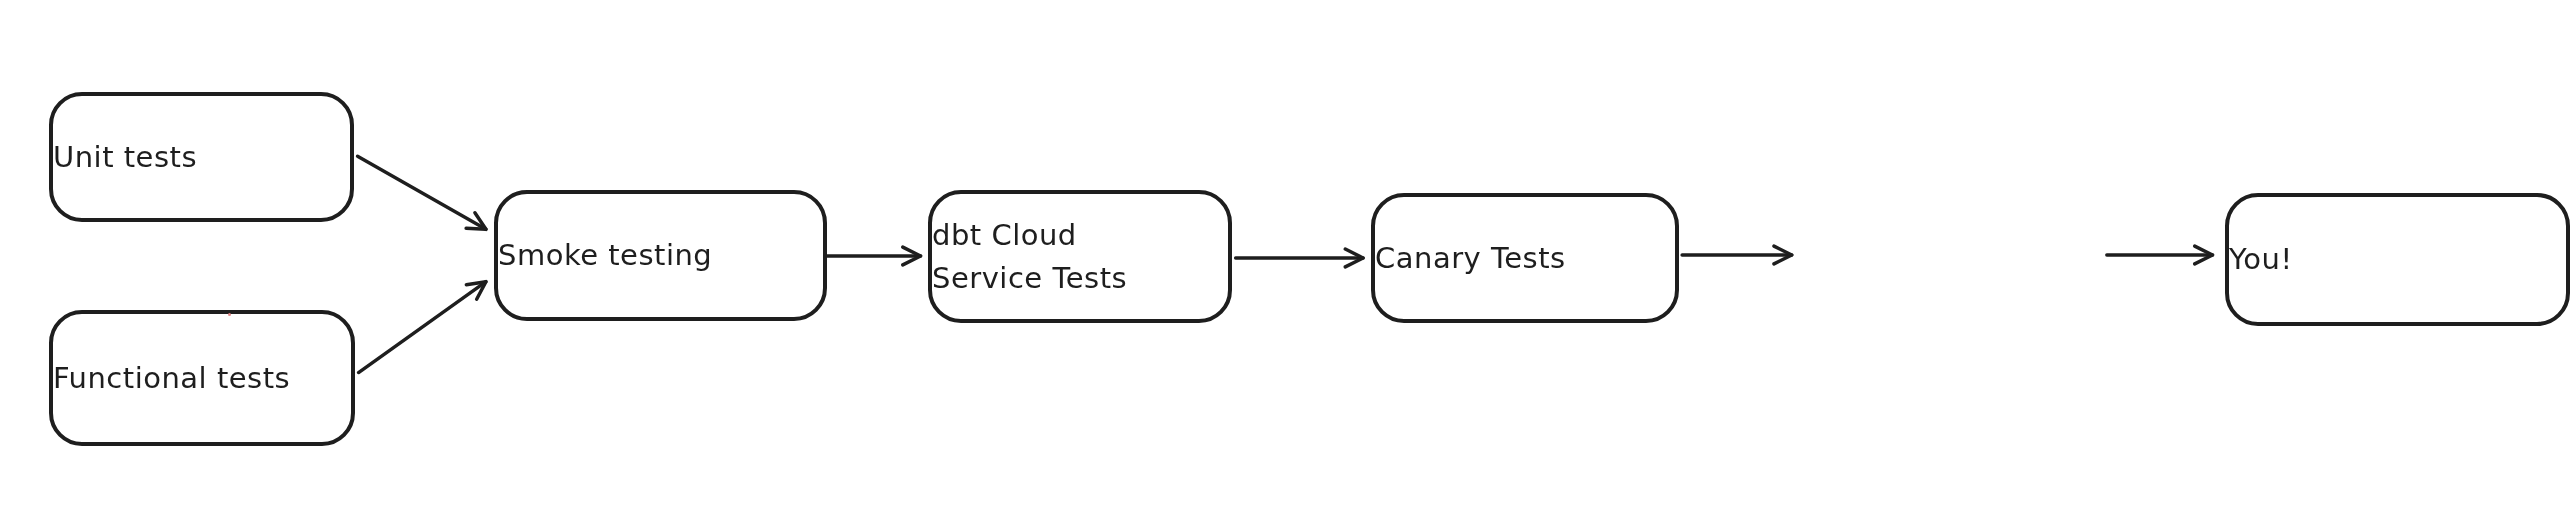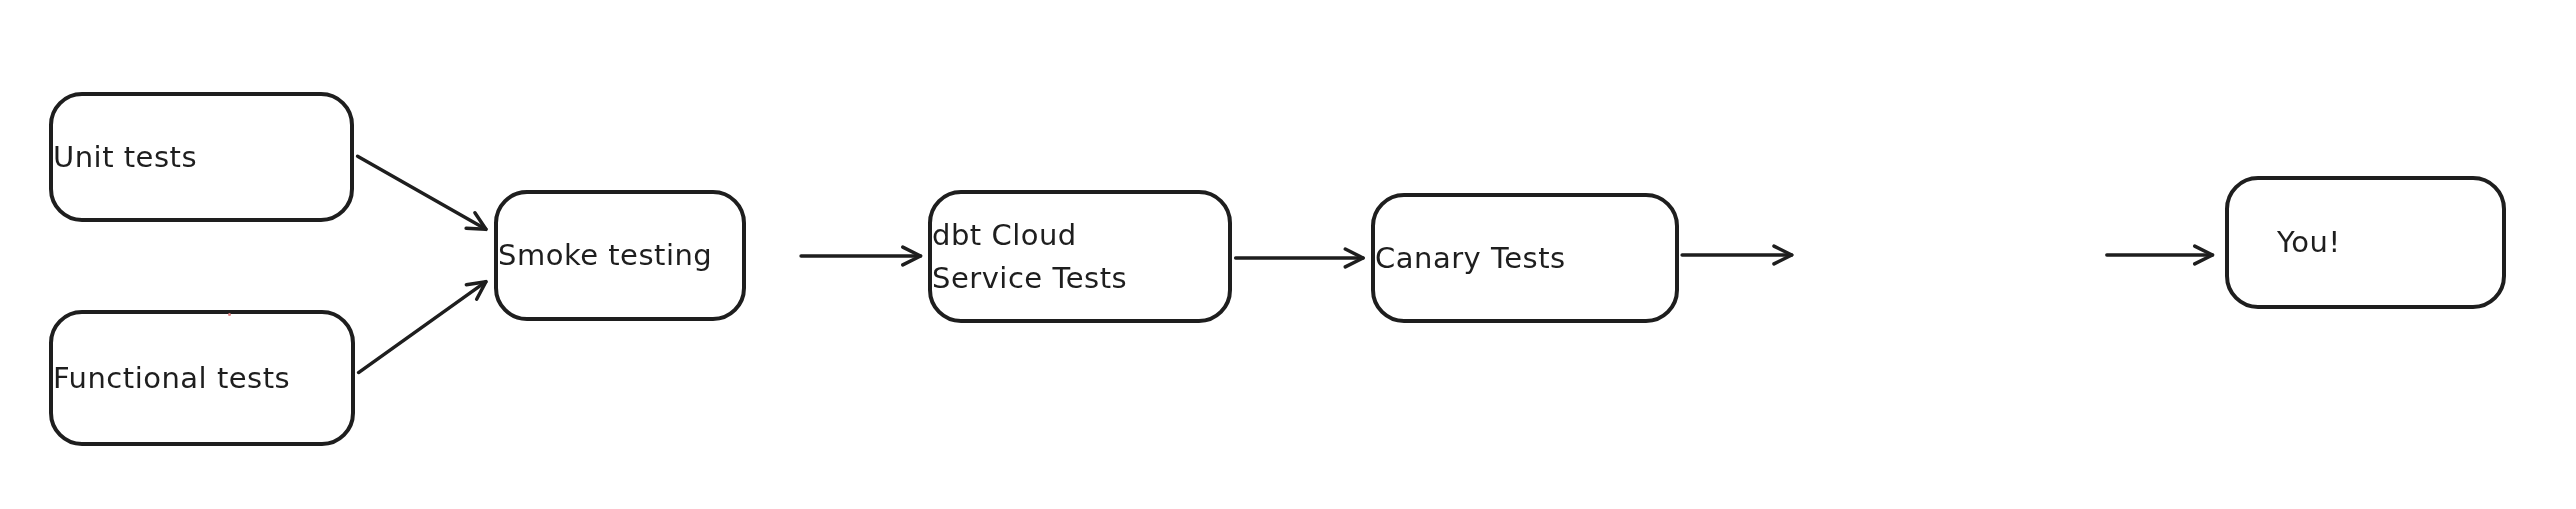--- a/index.html
+++ b/index.html
@@ -44,25 +44,25 @@
     line-height: 43px;
     letter-spacing: 0.5px;
     cursor: default;
   }
   .node span {
     display: block;
     white-space: nowrap;
   }
   #node-unit-tests        { left: 49px;   top: 92px;  width: 305px; height: 130px; }
   #node-functional-tests  { left: 49px;   top: 296px; width: 306px; height: 136px; margin-top: 14px; }
-  #node-smoke-testing     { left: 494px;  top: 190px; width: 252px; height: 131px; }
+  #node-smoke-testing     { left: 494px;  top: 190px; width: 333px; height: 131px; }
   #node-dbt-cloud         { left: 928px;  top: 190px; width: 304px; height: 133px; }
   #node-canary-tests      { left: 1371px; top: 193px; width: 308px; height: 130px; }
   #node-phased-rollout    { left: 1803px; top: 193px; width: 301px; height: 130px; }
-  #node-you               { left: 2225px; top: 176px; width: 281px; height: 133px; padding-left: 48px; }
+  #node-you               { left: 2225px; top: 193px; width: 345px; height: 133px; }
   .red-dot {
     position: absolute;
     left: 228px;
     top: 313px;
     width: 3px;
     height: 3px;
     border-radius: 50%;
     background: #e08888;
   }
 </style>

